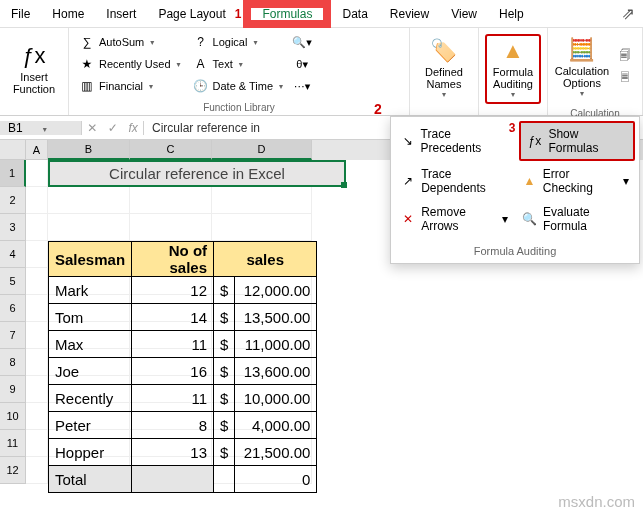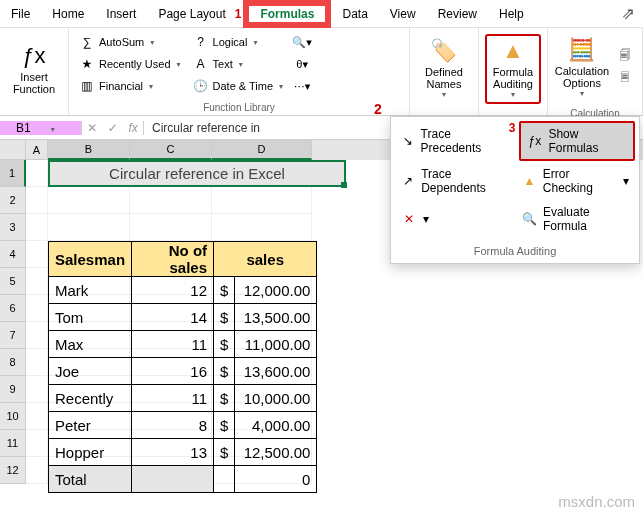--- a/index.html
+++ b/index.html
@@ -1,20 +1,20 @@
 <!DOCTYPE html>
 <html><head>
 <meta charset="utf-8">
 <style>
 * { box-sizing: border-box; font-family: "Segoe UI", Arial, sans-serif; }
 body { margin: 0; background: #fff; width: 643px; height: 518px; position: relative; overflow: hidden; }
 
 .menubar { display: flex; align-items: center; height: 28px; background: #fff; border-bottom: 1px solid #e0e0e0; font-size: 12px; }
 .menubar .tab { padding: 0 11px; height: 28px; display: flex; align-items: center; cursor: pointer; }
-.menubar .tab.active { border: 6px solid #ef4444; color: #107c41; font-weight: 700; }
+.menubar .tab.active { border: 8px solid #ef4444; color: #107c41; font-weight: 400; }
 .menubar .callout1 { color: #cc0000; font-weight: bold; font-size: 12px; margin: 0 2px 0 -2px; }
 .menubar .share { margin-left: auto; margin-right: 8px; font-size: 16px; color: #555; }
 
 .ribbon { display: flex; background: #fff; height: 88px; border-bottom: 1px solid #d0d0d0; }
 .group { border-right: 1px solid #e3e3e3; height: 100%; display: flex; flex-direction: column; }
 .group-body { flex: 1; display: flex; align-items: center; padding: 4px 6px; gap: 4px; }
 .group-label { font-size: 10px; color: #666; text-align: center; padding: 2px 0 4px; }
 
 .big-btn { display: flex; flex-direction: column; align-items: center; justify-content: center; width: 56px; height: 70px; font-size: 11px; text-align: center; cursor: pointer; border-radius: 3px; }
 .big-btn.active { border: 2px solid #cc0000; }
@@ -25,21 +25,21 @@
 .small-btn { display: flex; align-items: center; font-size: 11px; padding: 2px 4px; height: 20px; cursor: pointer; border-radius: 2px; gap: 4px; white-space: nowrap; }
 .small-btn .icon { width: 16px; text-align: center; font-size: 12px; }
 .small-btn .chev { font-size: 8px; color: #666; margin-left: 2px; }
 
 .tiny-col { display: flex; flex-direction: column; gap: 2px; }
 .tiny-btn { width: 22px; height: 20px; display: flex; align-items: center; justify-content: center; font-size: 11px; cursor: pointer; border-radius: 2px; }
 
 .callout2 { position: absolute; color: #cc0000; font-weight: bold; font-size: 14px; left: 374px; top: 101px; }
 
 .formula-row { display: flex; align-items: center; height: 24px; border-bottom: 1px solid #d0d0d0; font-size: 12px; }
-.namebox { width: 82px; padding: 0 16px; border-right: 1px solid #d0d0d0; background: #f0abfc; }
+.namebox { width: 82px; padding: 0 8px; border-right: 1px solid #d0d0d0; background: #e5e5e5; }
 .namebox .chev { font-size: 8px; color: #666; margin-left: 20px; }
 .fx-icons { width: 62px; display: flex; align-items: center; justify-content: space-around; border-right: 1px solid #d0d0d0; color: #999; font-size: 12px; }
 .formula-bar { flex: 1; padding: 0 8px; color: #333; }
 
 .grid-area { position: relative; }
 .col-headers { display: flex; height: 20px; background: #e6e6e6; font-size: 11px; }
 .corner { width: 26px; border-right: 1px solid #ccc; border-bottom: 1px solid #ccc; background: #e6e6e6; }
 .ch { border-right: 1px solid #ccc; border-bottom: 1px solid #ccc; display: flex; align-items: center; justify-content: center; background: #e6e6e6; }
 .ch.sel { background: #d2d2d2; border-bottom: 2px solid #107c41; }
 .ch-A { width: 22px; } .ch-B { width: 82px; } .ch-C { width: 82px; } .ch-D { width: 100px; }
@@ -73,22 +73,22 @@
 <body>
 
 <div class="menubar">
   <div class="tab">File</div>
   <div class="tab">Home</div>
   <div class="tab">Insert</div>
   <div class="tab">Page Layout</div>
   <span class="callout1">1</span>
   <div class="tab active">Formulas</div>
   <div class="tab">Data</div>
+  <div class="tab">Review</div>
   <div class="tab">View</div>
-  <div class="tab">Review</div>
   <div class="tab">Help</div>
   <div class="share">⇗</div>
 </div>
 
 <div class="ribbon">
   <div class="group">
     <div class="group-body">
       <div class="big-btn">
         <span class="icon">ƒx</span>
         <span style="white-space:pre-line">Insert
@@ -344,21 +344,21 @@
     <tr>
           <td class="c1">Peter</td>
           <td class="c2">8</td>
           <td class="c3">$</td>
           <td class="c4">4,000.00</td>
         </tr>
     <tr>
           <td class="c1">Hopper</td>
           <td class="c2">13</td>
           <td class="c3">$</td>
-          <td class="c4">12,500.00</td>
+          <td class="c4">21,500.00</td>
         </tr>
     <tr>
           <td class="c1 total">Total</td>
           <td class="c2 total"></td>
           <td class="c3"></td>
           <td class="c4">0</td>
         </tr>
   </tbody>
     </table>
 </div>
@@ -382,20 +382,21 @@
       </div>
     <div class="item">
         <span class="icon" style="color:#e8a33d">▲</span>
         <span>Error Checking</span>
         <span class="chev">▾</span>
       </div>
   </div>
   <div class="row">
     <div class="item">
         <span class="icon" style="color:#c00">✕</span>
+        <span>Remove Arrows</span>
         <span class="chev">▾</span>
       </div>
     <div class="item">
         <span class="icon">🔍</span>
         <span>Evaluate Formula</span>
       </div>
   </div>
   <div class="dd-label">Formula Auditing</div>
 </div>
 

